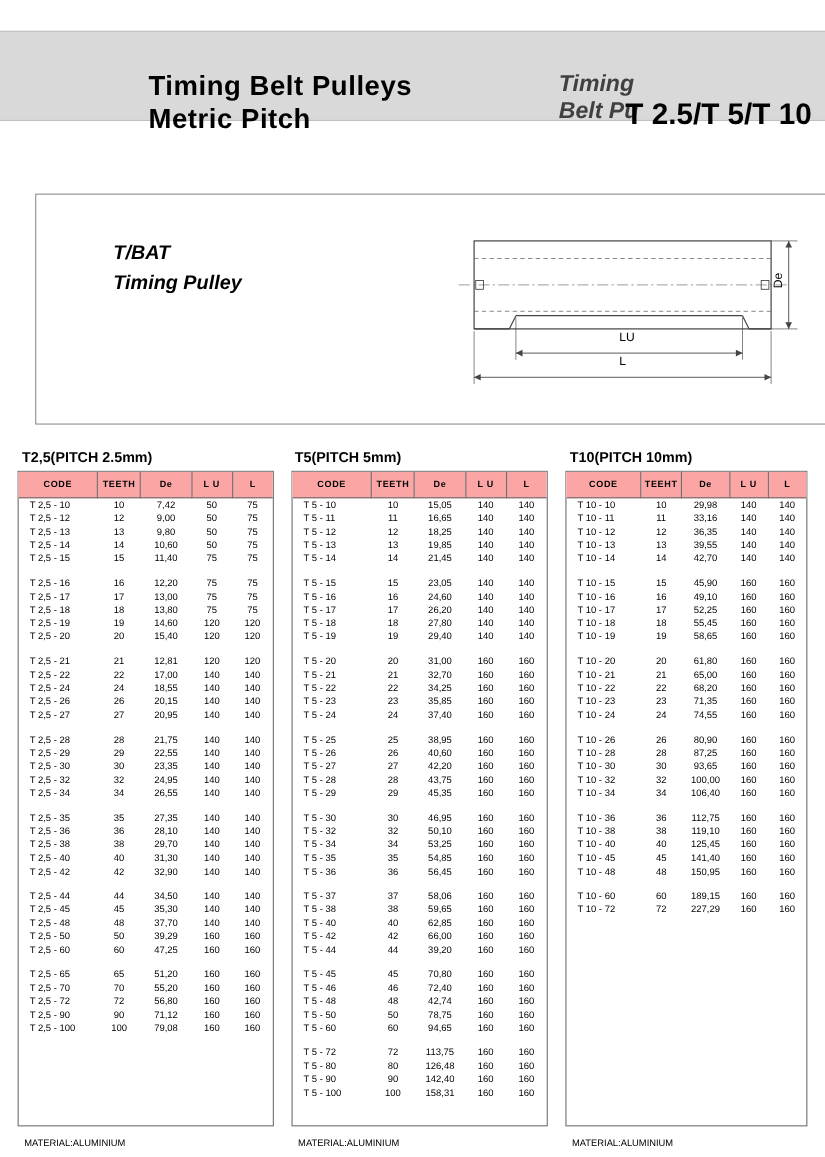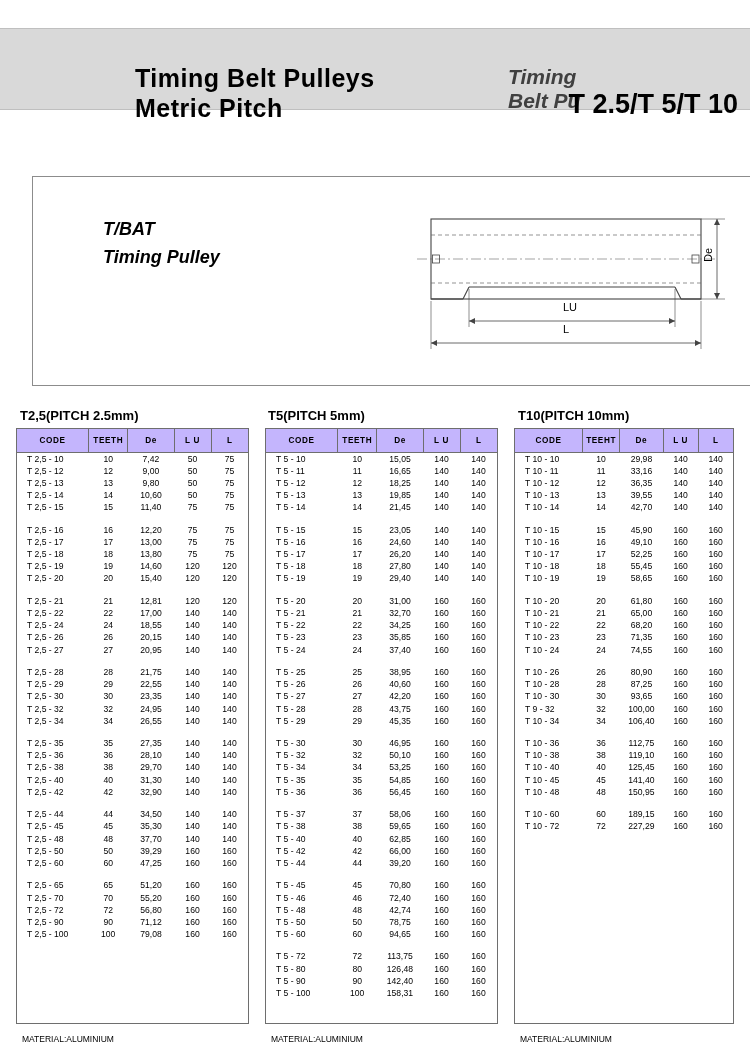--- a/index.html
+++ b/index.html
@@ -111,21 +111,21 @@
     font-family: "Liberation Sans", sans-serif;
   }
   table.data th {
     font-size: 8.2px;
     font-weight: bold;
     letter-spacing: 0.6px;
     padding: 7px 0 7px 0;
     border-right: 1px solid #6e6e6e;
     border-bottom: 1px solid #6e6e6e;
     text-align: center;
-    background: #c4b5fd;
+    background: #fca5a5;
   }
   table.data th:last-child { border-right: none; }
   table.data td {
     padding: 0.6px 0;
     text-align: center;
     height: 11px;
     line-height: 11px;
     white-space: nowrap;
   }
   table.data td.code { text-align: left; padding-left: 10px; }
@@ -961,21 +961,21 @@
             <td>160</td>
           </tr>
           <tr>
             <td class="code">T 10 - 30</td>
             <td>30</td>
             <td>93,65</td>
             <td>160</td>
             <td>160</td>
           </tr>
           <tr>
-            <td class="code">T 9 - 32</td>
+            <td class="code">T 10 - 32</td>
             <td>32</td>
             <td>100,00</td>
             <td>160</td>
             <td>160</td>
           </tr>
           <tr>
             <td class="code">T 10 - 34</td>
             <td>34</td>
             <td>106,40</td>
             <td>160</td>

